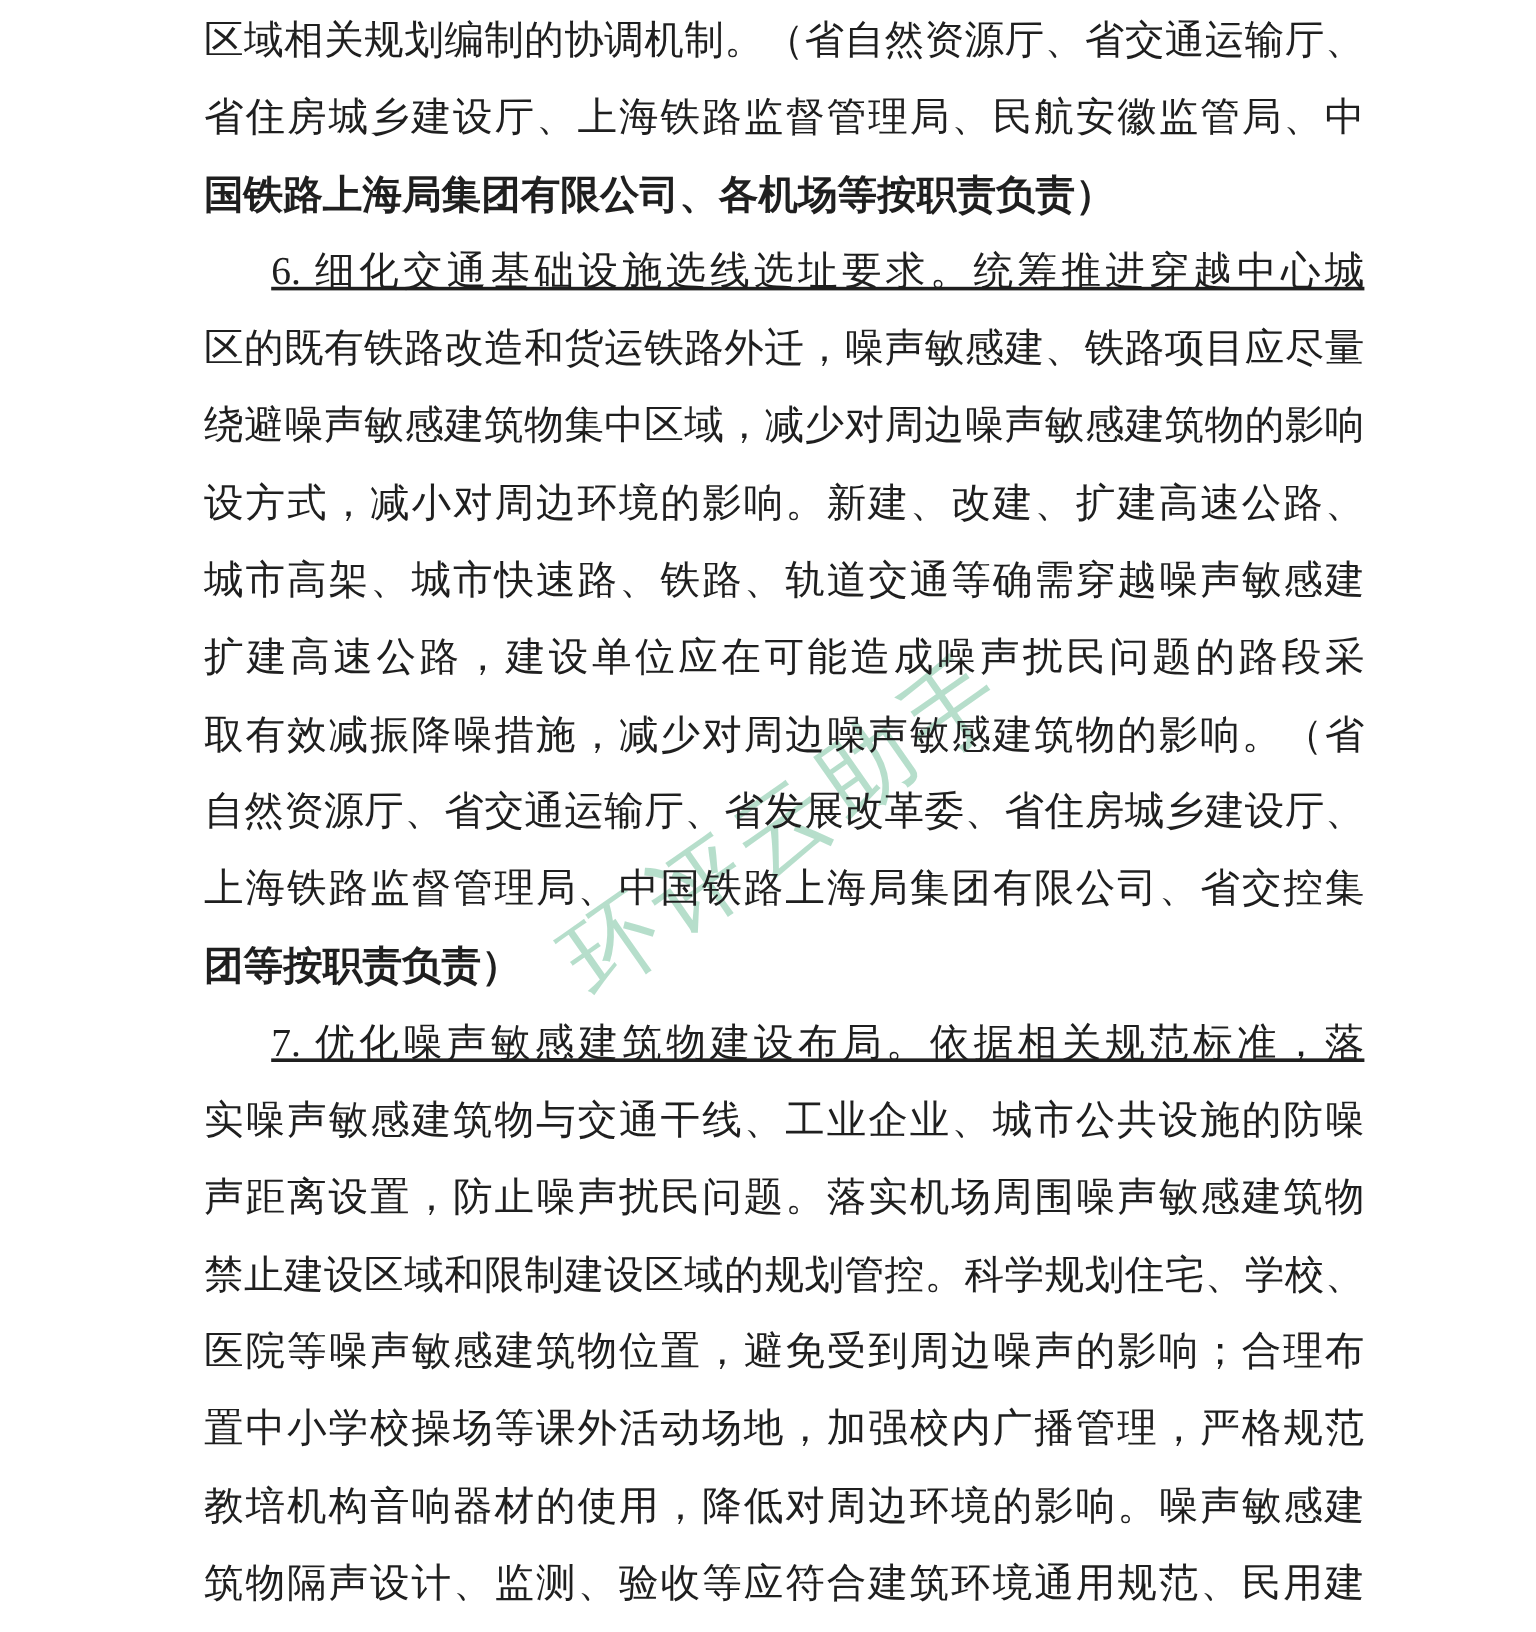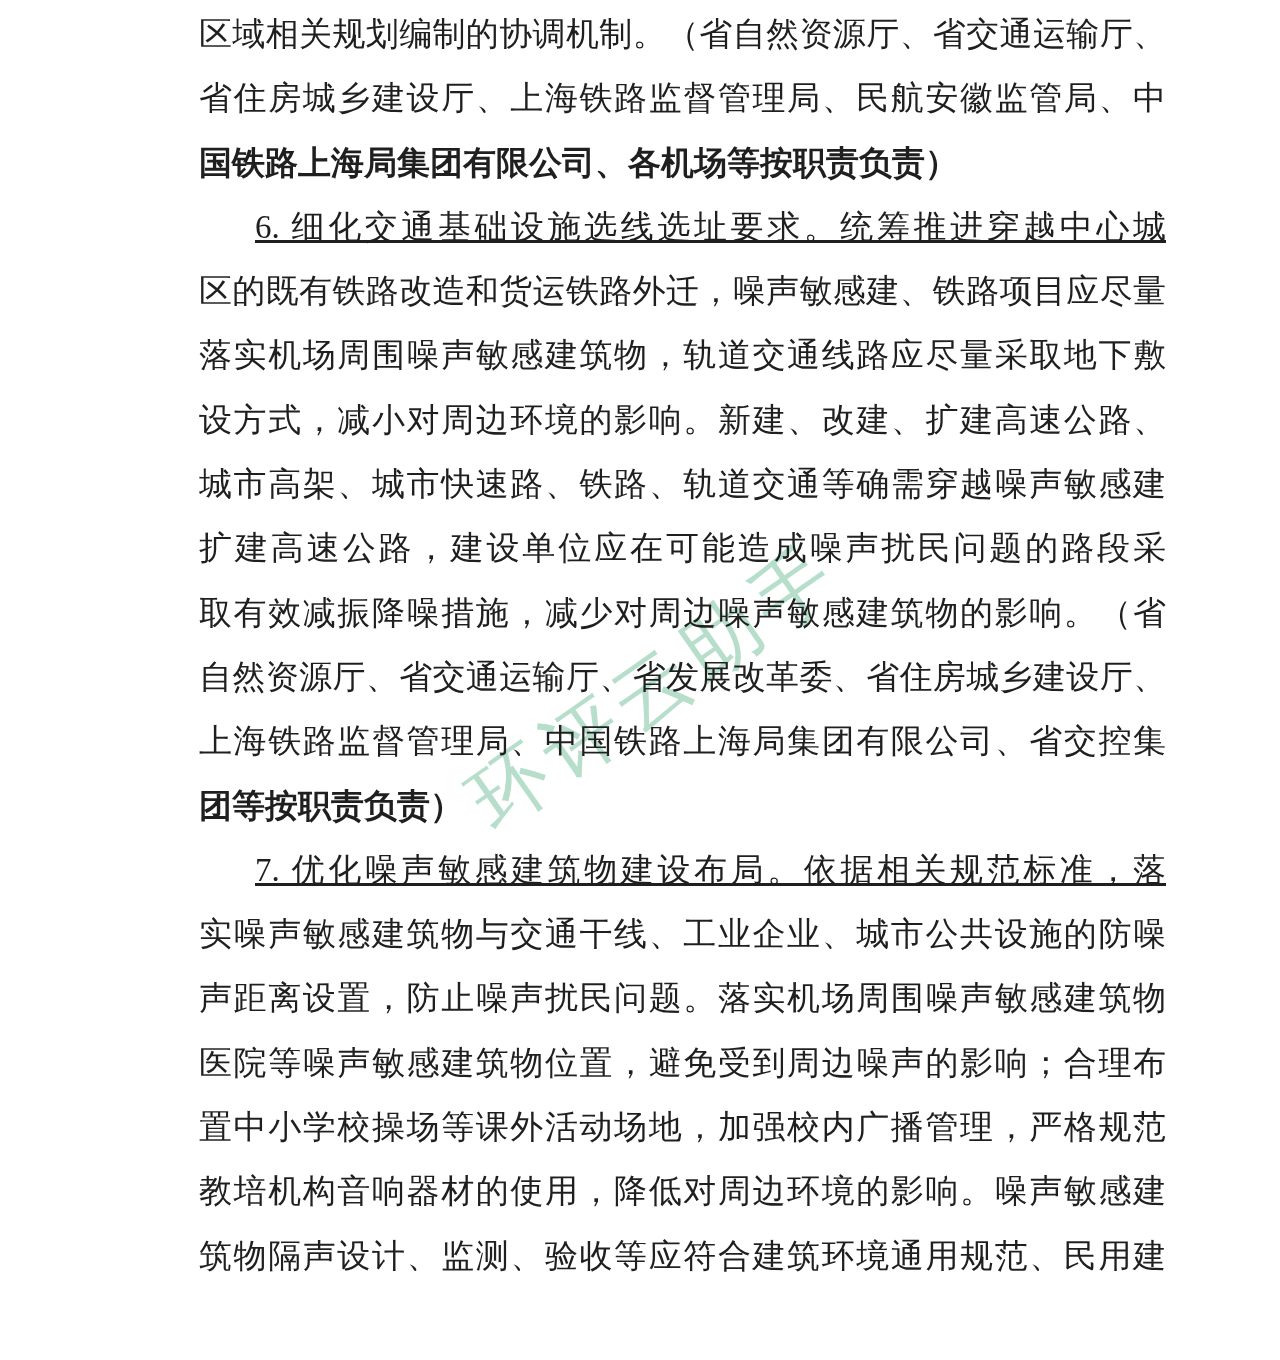--- a/index.html
+++ b/index.html
@@ -14,21 +14,20 @@
     background: #ffffff;
     overflow: hidden;
     font-family: "Liberation Serif", serif;
   }
   .text-block {
     position: absolute;
     left: 170px;
     top: 2px;
     width: 967px;
     color: #1f1f1f;
-    margin-left: 29px;
   }
   .line {
     height: 64.3px;
     line-height: 64.3px;
     font-size: 33px;
     letter-spacing: 0;
     text-align: justify;
     text-align-last: justify;
     text-justify: inter-character;
     white-space: normal;
@@ -61,30 +60,31 @@
 <div class="page" style="background: rgb(255, 255, 255);">
 
   <div class="watermark" style="color: rgb(95, 184, 142);">环评云助手</div>
 
   <div class="text-block" style="color: rgb(31, 31, 31);">
     <div class="line">区域相关规划编制的协调机制。（省自然资源厅、省交通运输厅、</div>
     <div class="line">省住房城乡建设厅、上海铁路监督管理局、民航安徽监管局、中</div>
     <div class="line para-end">国铁路上海局集团有限公司、各机场等按职责负责）</div>
     <div class="line indent">6. 细化交通基础设施选线选址要求。统筹推进穿越中心城</div>
     <div class="line">区的既有铁路改造和货运铁路外迁，噪声敏感建、铁路项目应尽量</div>
-    <div class="line">落实机场周围噪声敏感建筑物，轨道交通线路应尽量采取地下敷</div>
+    <div class="line">绕避噪声敏感建筑物集中区域，减少对周边噪声敏感建筑物的影响</div>
     <div class="line">设方式，减小对周边环境的影响。新建、改建、扩建高速公路、</div>
     <div class="line">城市高架、城市快速路、铁路、轨道交通等确需穿越噪声敏感建</div>
     <div class="line">扩建高速公路，建设单位应在可能造成噪声扰民问题的路段采</div>
     <div class="line">取有效减振降噪措施，减少对周边噪声敏感建筑物的影响。（省</div>
     <div class="line">自然资源厅、省交通运输厅、省发展改革委、省住房城乡建设厅、</div>
     <div class="line">上海铁路监督管理局、中国铁路上海局集团有限公司、省交控集</div>
     <div class="line para-end">团等按职责负责）</div>
     <div class="line indent">7. 优化噪声敏感建筑物建设布局。依据相关规范标准，落</div>
     <div class="line">实噪声敏感建筑物与交通干线、工业企业、城市公共设施的防噪</div>
     <div class="line">声距离设置，防止噪声扰民问题。落实机场周围噪声敏感建筑物</div>
+    <div class="line">禁止建设区域和限制建设区域的规划管控。科学规划住宅、学校、</div>
     <div class="line">医院等噪声敏感建筑物位置，避免受到周边噪声的影响；合理布</div>
     <div class="line">置中小学校操场等课外活动场地，加强校内广播管理，严格规范</div>
     <div class="line">教培机构音响器材的使用，降低对周边环境的影响。噪声敏感建</div>
     <div class="line">筑物隔声设计、监测、验收等应符合建筑环境通用规范、民用建</div>
   </div>
 
 </div>
 
 </body></html>

